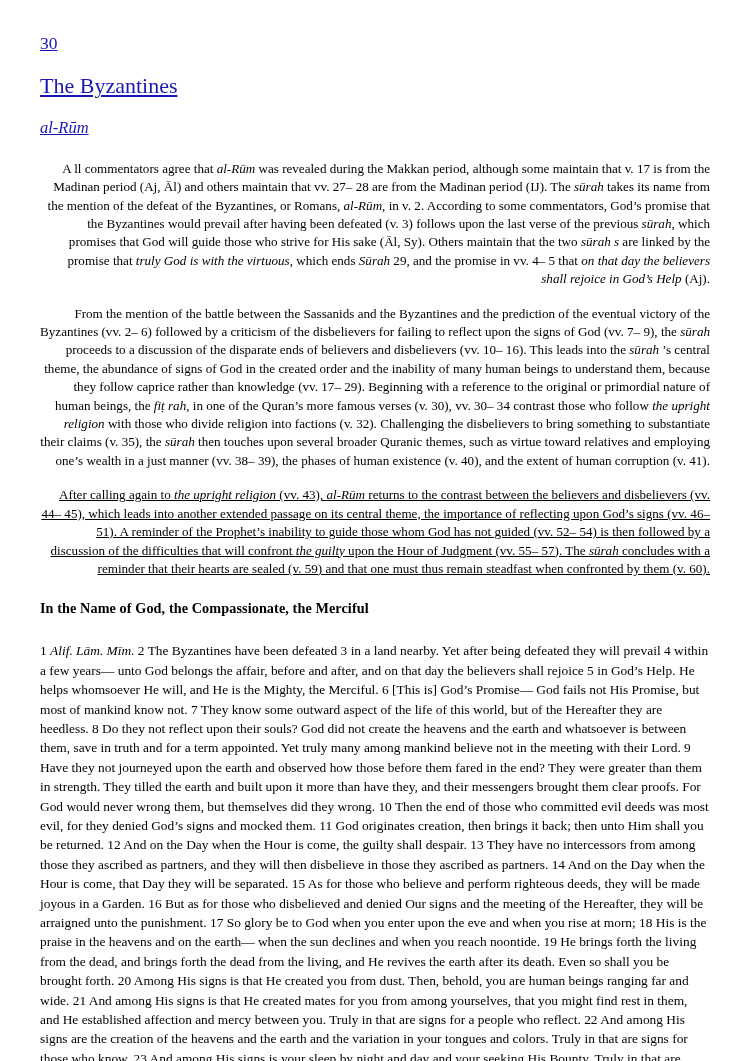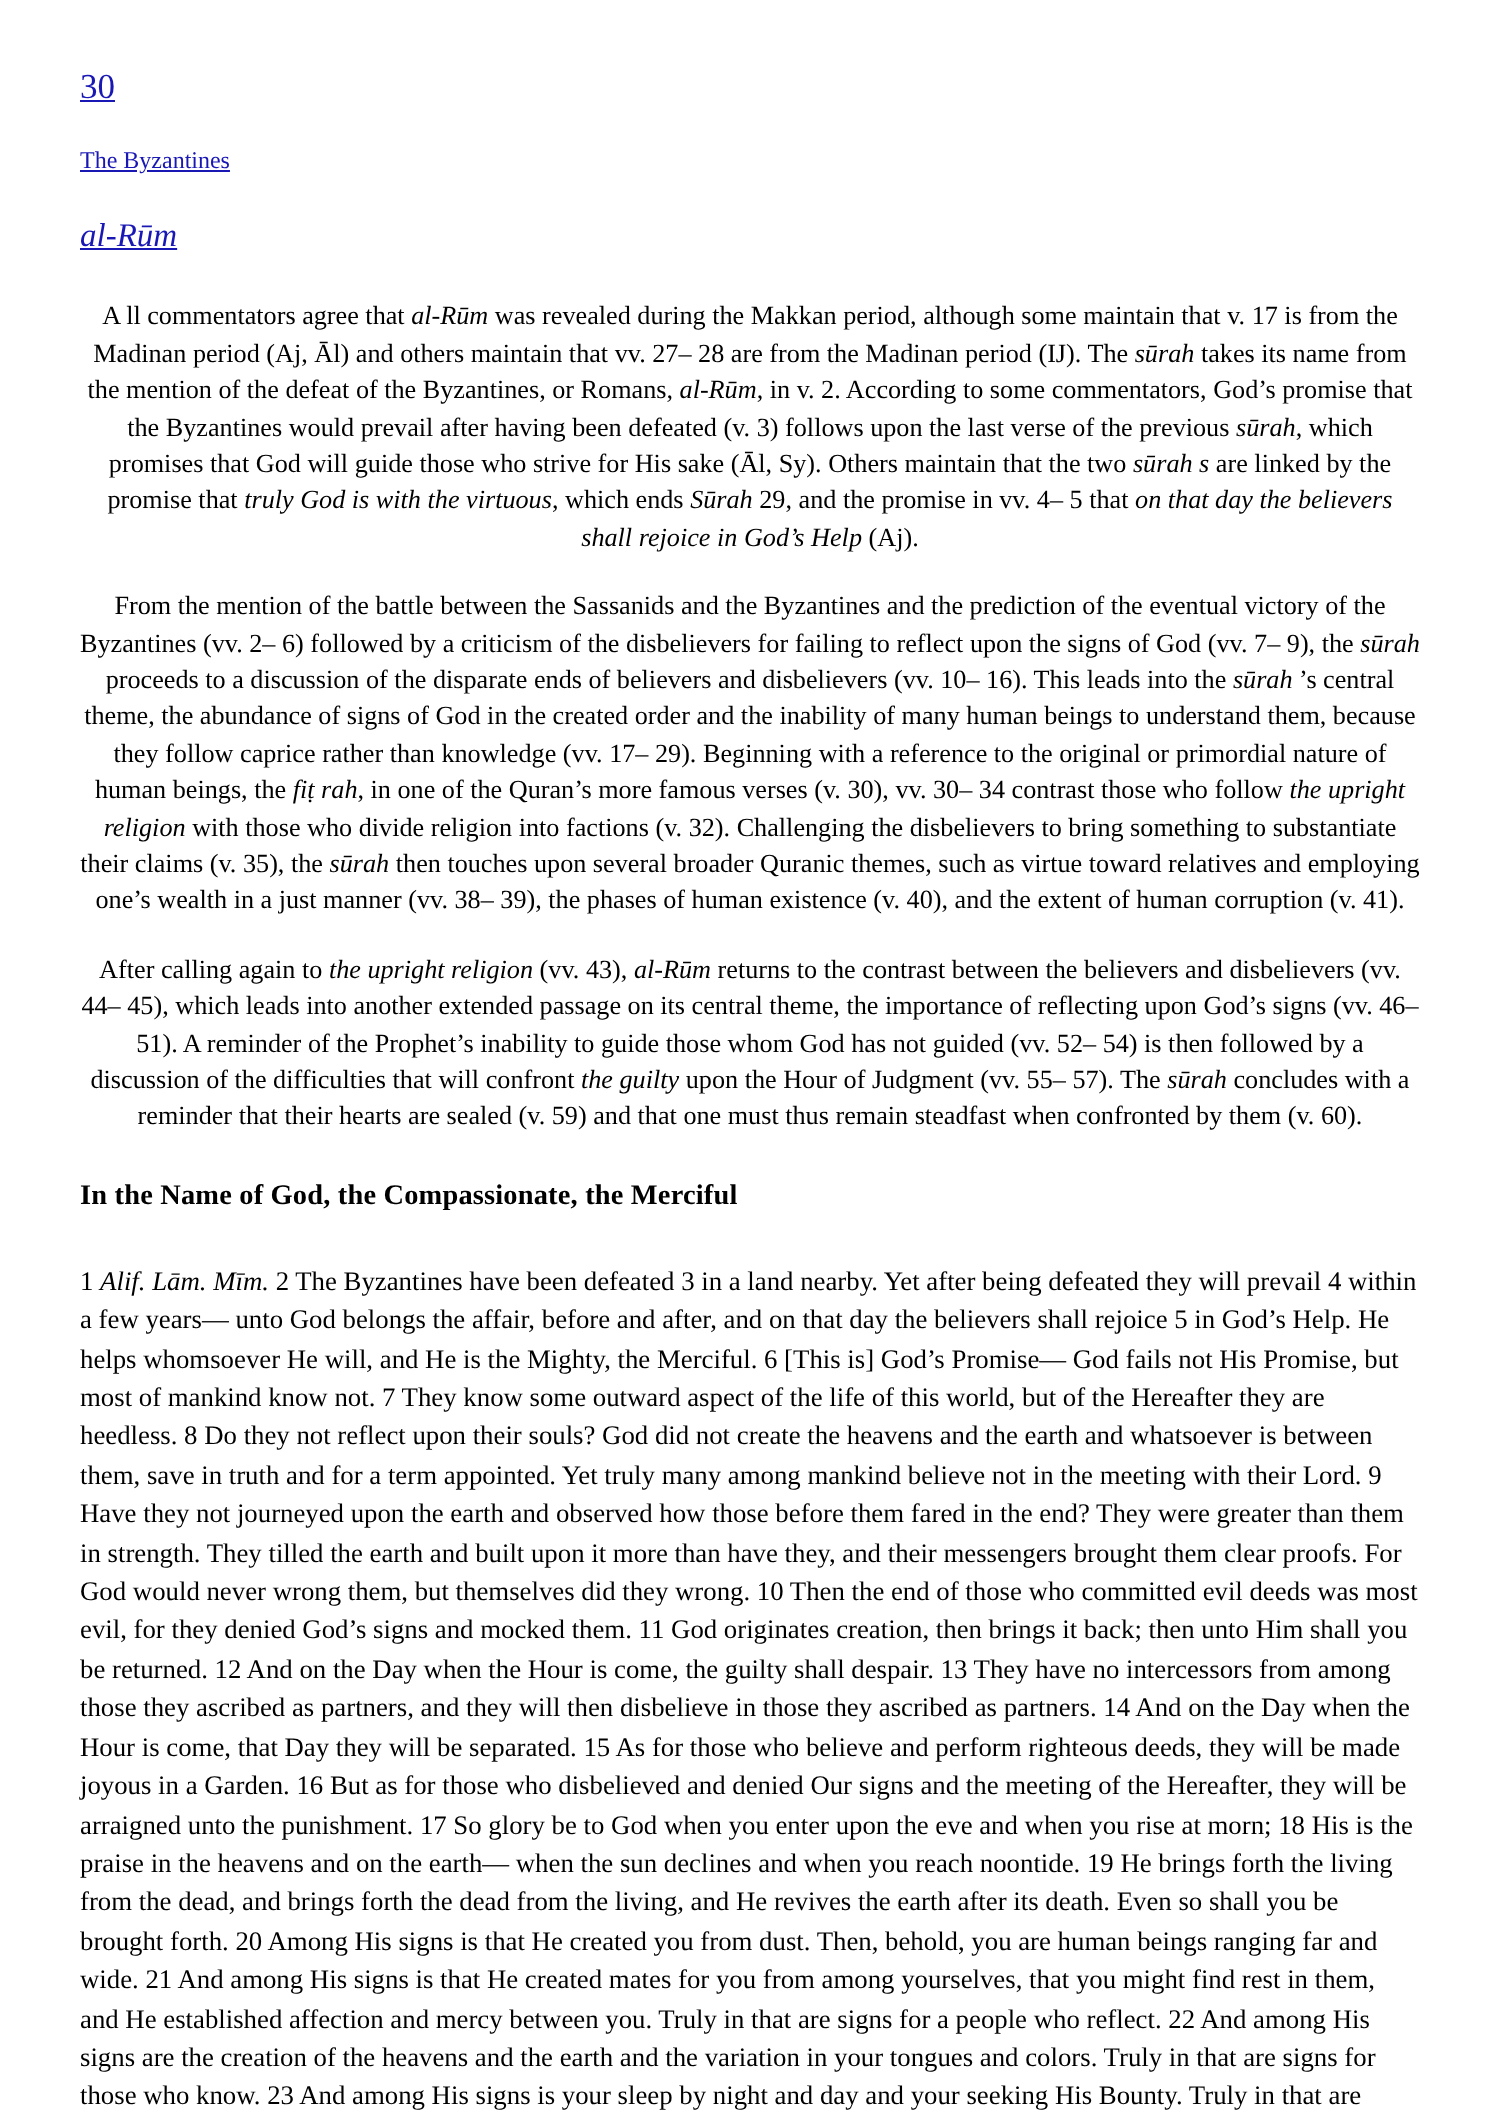--- a/index.html
+++ b/index.html
@@ -30,40 +30,40 @@
     text-decoration: underline;
     font-weight: normal;
     line-height: 1.05;
     white-space: nowrap;
   }
   .hd-page-number {
     font-size: 17.5px;
     margin: 0 0 22px 0;
   }
   .hd-surah-title {
-    font-size: 12px;
+    font-size: 22px;
     margin: 0 0 22px 0;
   }
   .hd-surah-arabic {
     font-size: 16.5px;
     font-style: italic;
     margin: 0 0 23px 0;
   }
 
   
   .commentary {
     font-size: 13.1px;
     line-height: 18.4px;
-    text-align: center;
+    text-align: right;
     color: #000;
   }
   .commentary p {
     margin: 0 0 16px 0;
   }
-  .commentary p:last-child { margin-bottom: 0; }
+  .commentary p:last-child { margin-bottom: 0; text-decoration: underline; }
 
   
   .basmala {
     font-size: 14.2px;
     font-weight: bold;
     margin: 22px 0 24px 0;
     letter-spacing: 0.1px;
   }
 
   

